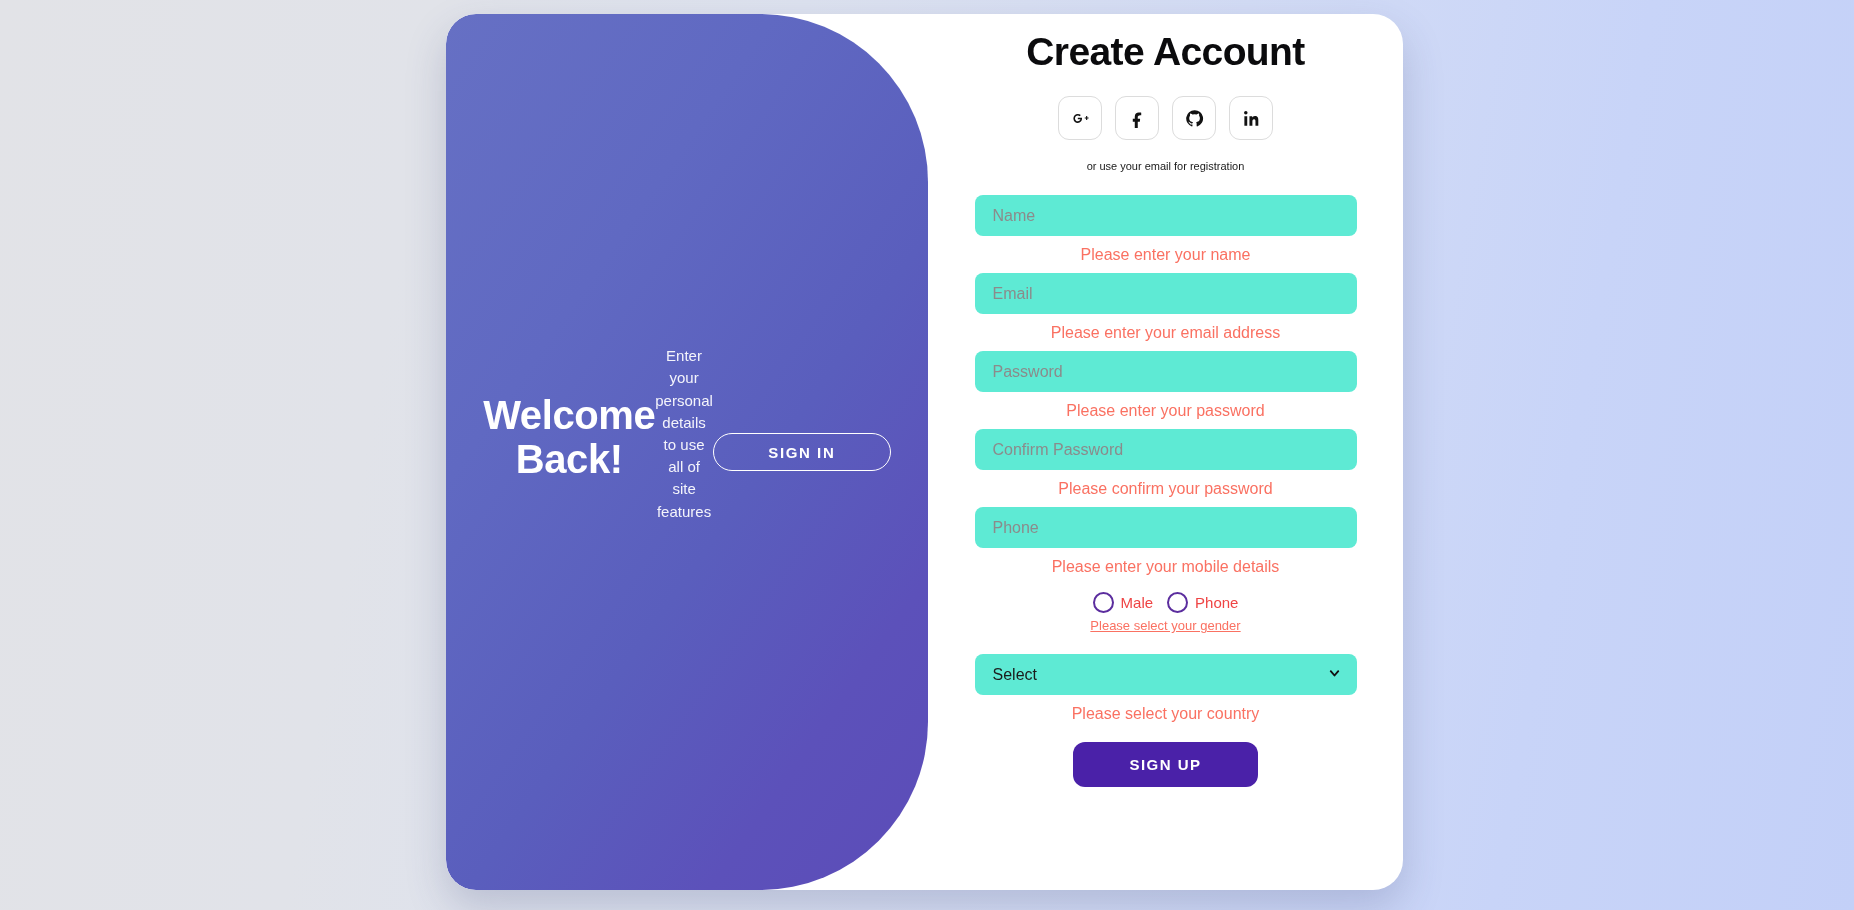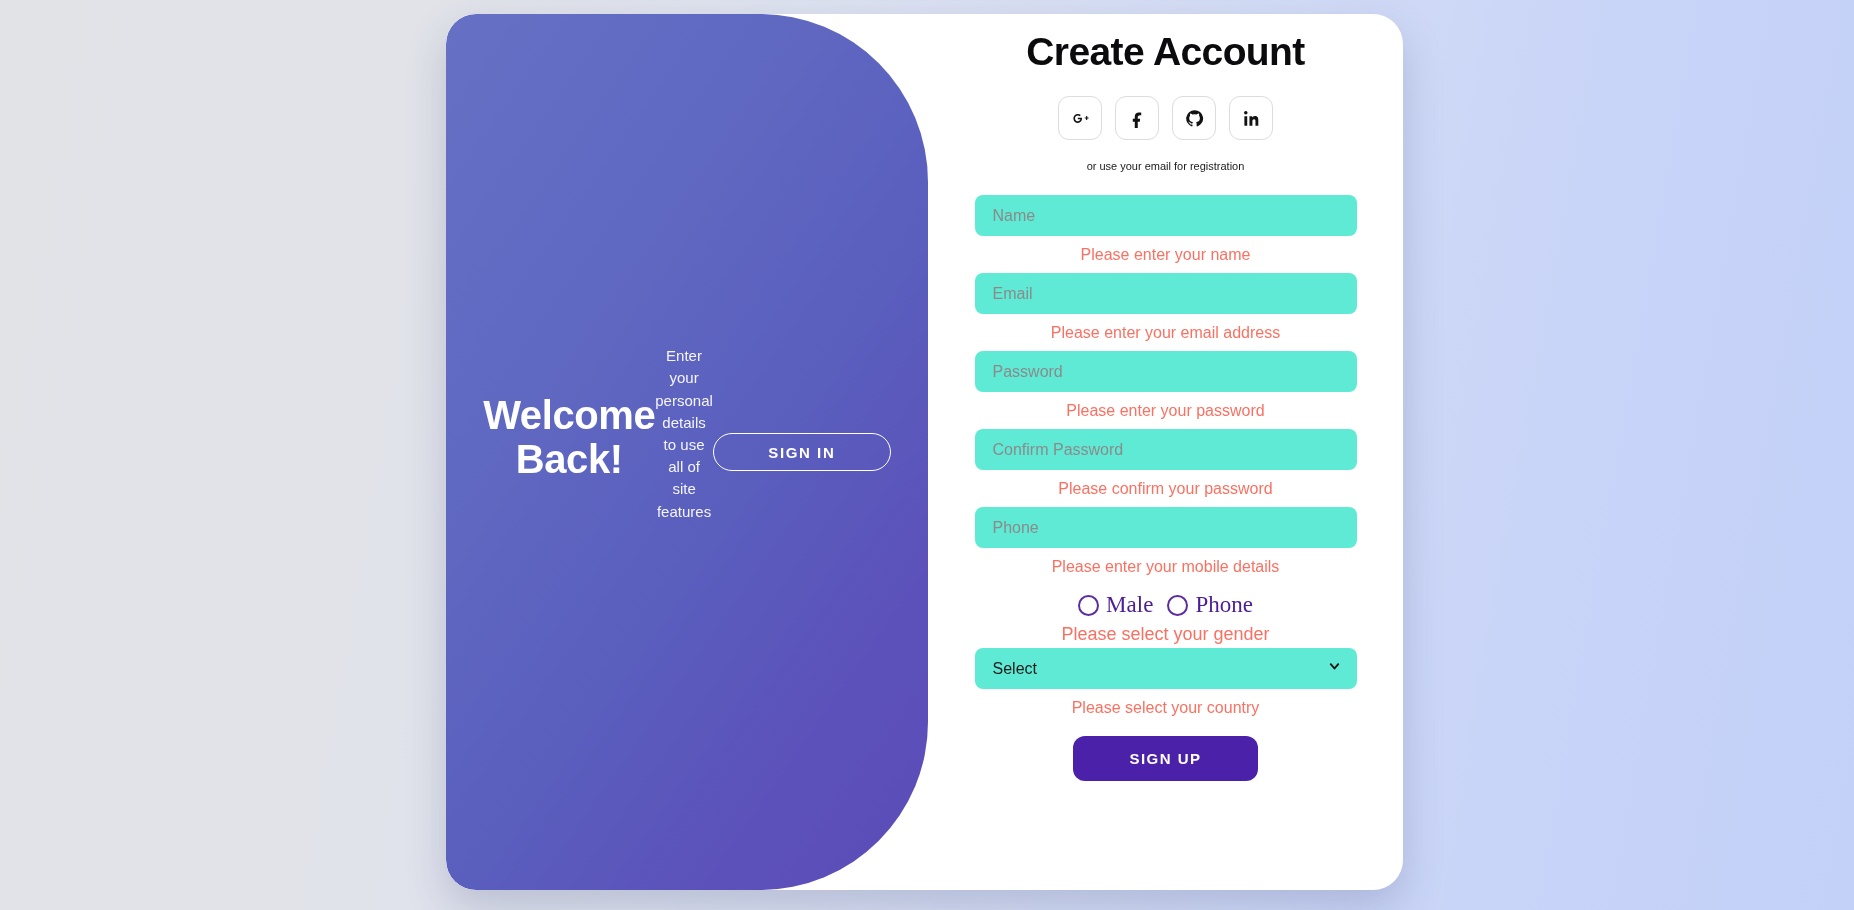--- a/index.html
+++ b/index.html
@@ -171,21 +171,21 @@
 
   .error {
     color: #fa7162;
     font-size: 16px;
     text-align: center;
     width: 430px;
     line-height: 1.25;
     font-weight: 400;
     margin: 9px 0 8px;
   }
-  .error.small { font-size: 18px; margin: 5px 0 2px; }
+  .error.small { font-size: 13px; margin: 5px 0 20px; text-decoration: underline; }
 
   .gender-row {
     display: flex;
     align-items: center;
     justify-content: center;
     gap: 14px;
     margin-top: 7px;
   }
   .gender-opt {
     display: flex;
@@ -195,24 +195,23 @@
   }
   .radio-dot {
     width: 21px;
     height: 21px;
     border: 2.4px solid #5b2d9e;
     border-radius: 50%;
     background: transparent;
     flex: none;
   }
   .gender-label {
-    font-size: 23px;
-    color: #4c1d95;
+    font-size: 15px;
+    color: #ef4444;
     font-weight: 400;
-    font-family: Liberation Serif, serif;
   }
 
   .btn-primary {
     margin-top: 10px;
     width: 185px;
     height: 45px;
     background: #4a21a8;
     color: #ffffff;
     border: none;
     border-radius: 12px;

